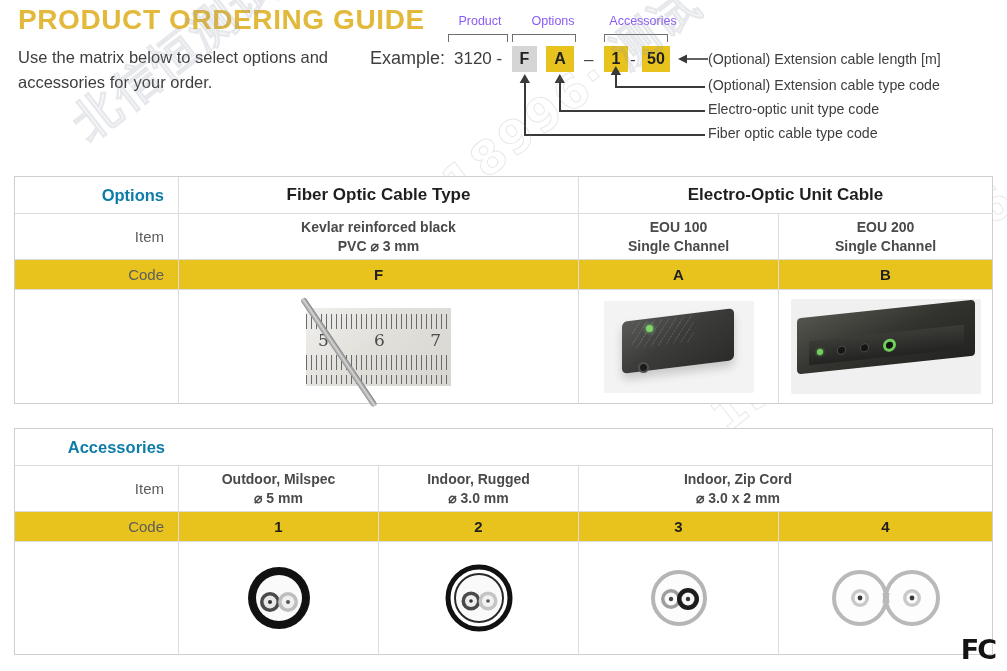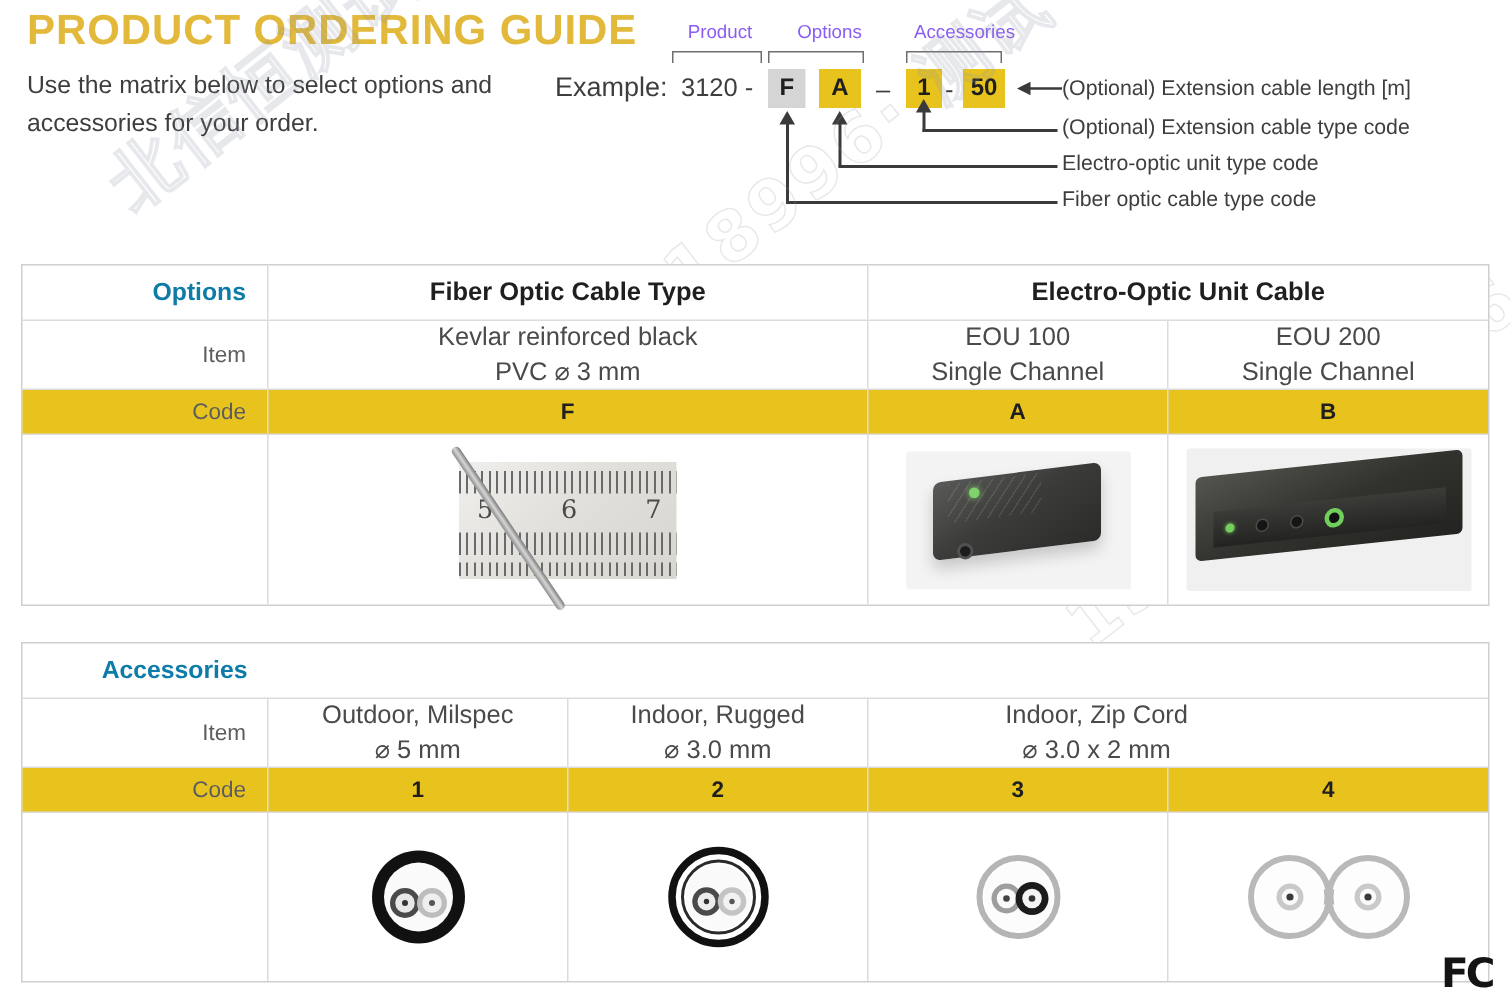--- a/index.html
+++ b/index.html
@@ -161,24 +161,25 @@
     font-size: 15px;
     color: #5d5d5d;
   }
   .grp-title {
     font-size: 17px;
     font-weight: bold;
     color: #1f1f1f;
     text-align: center;
   }
   .item-txt {
-    font-size: 17px;
+    font-size: 14px;
     line-height: 1.35;
     color: #4a4a4a;
     white-space: pre-line;
+    font-weight: bold;
   }
   .code-txt {
     font-size: 15px;
     font-weight: bold;
     color: #1f1f1f;
   }
 
   .ruler-photo {
     width: 145px; height: 78px;
     background: linear-gradient(135deg,#efefed 0%,#e2e0db 45%,#d8d6d0 100%);

